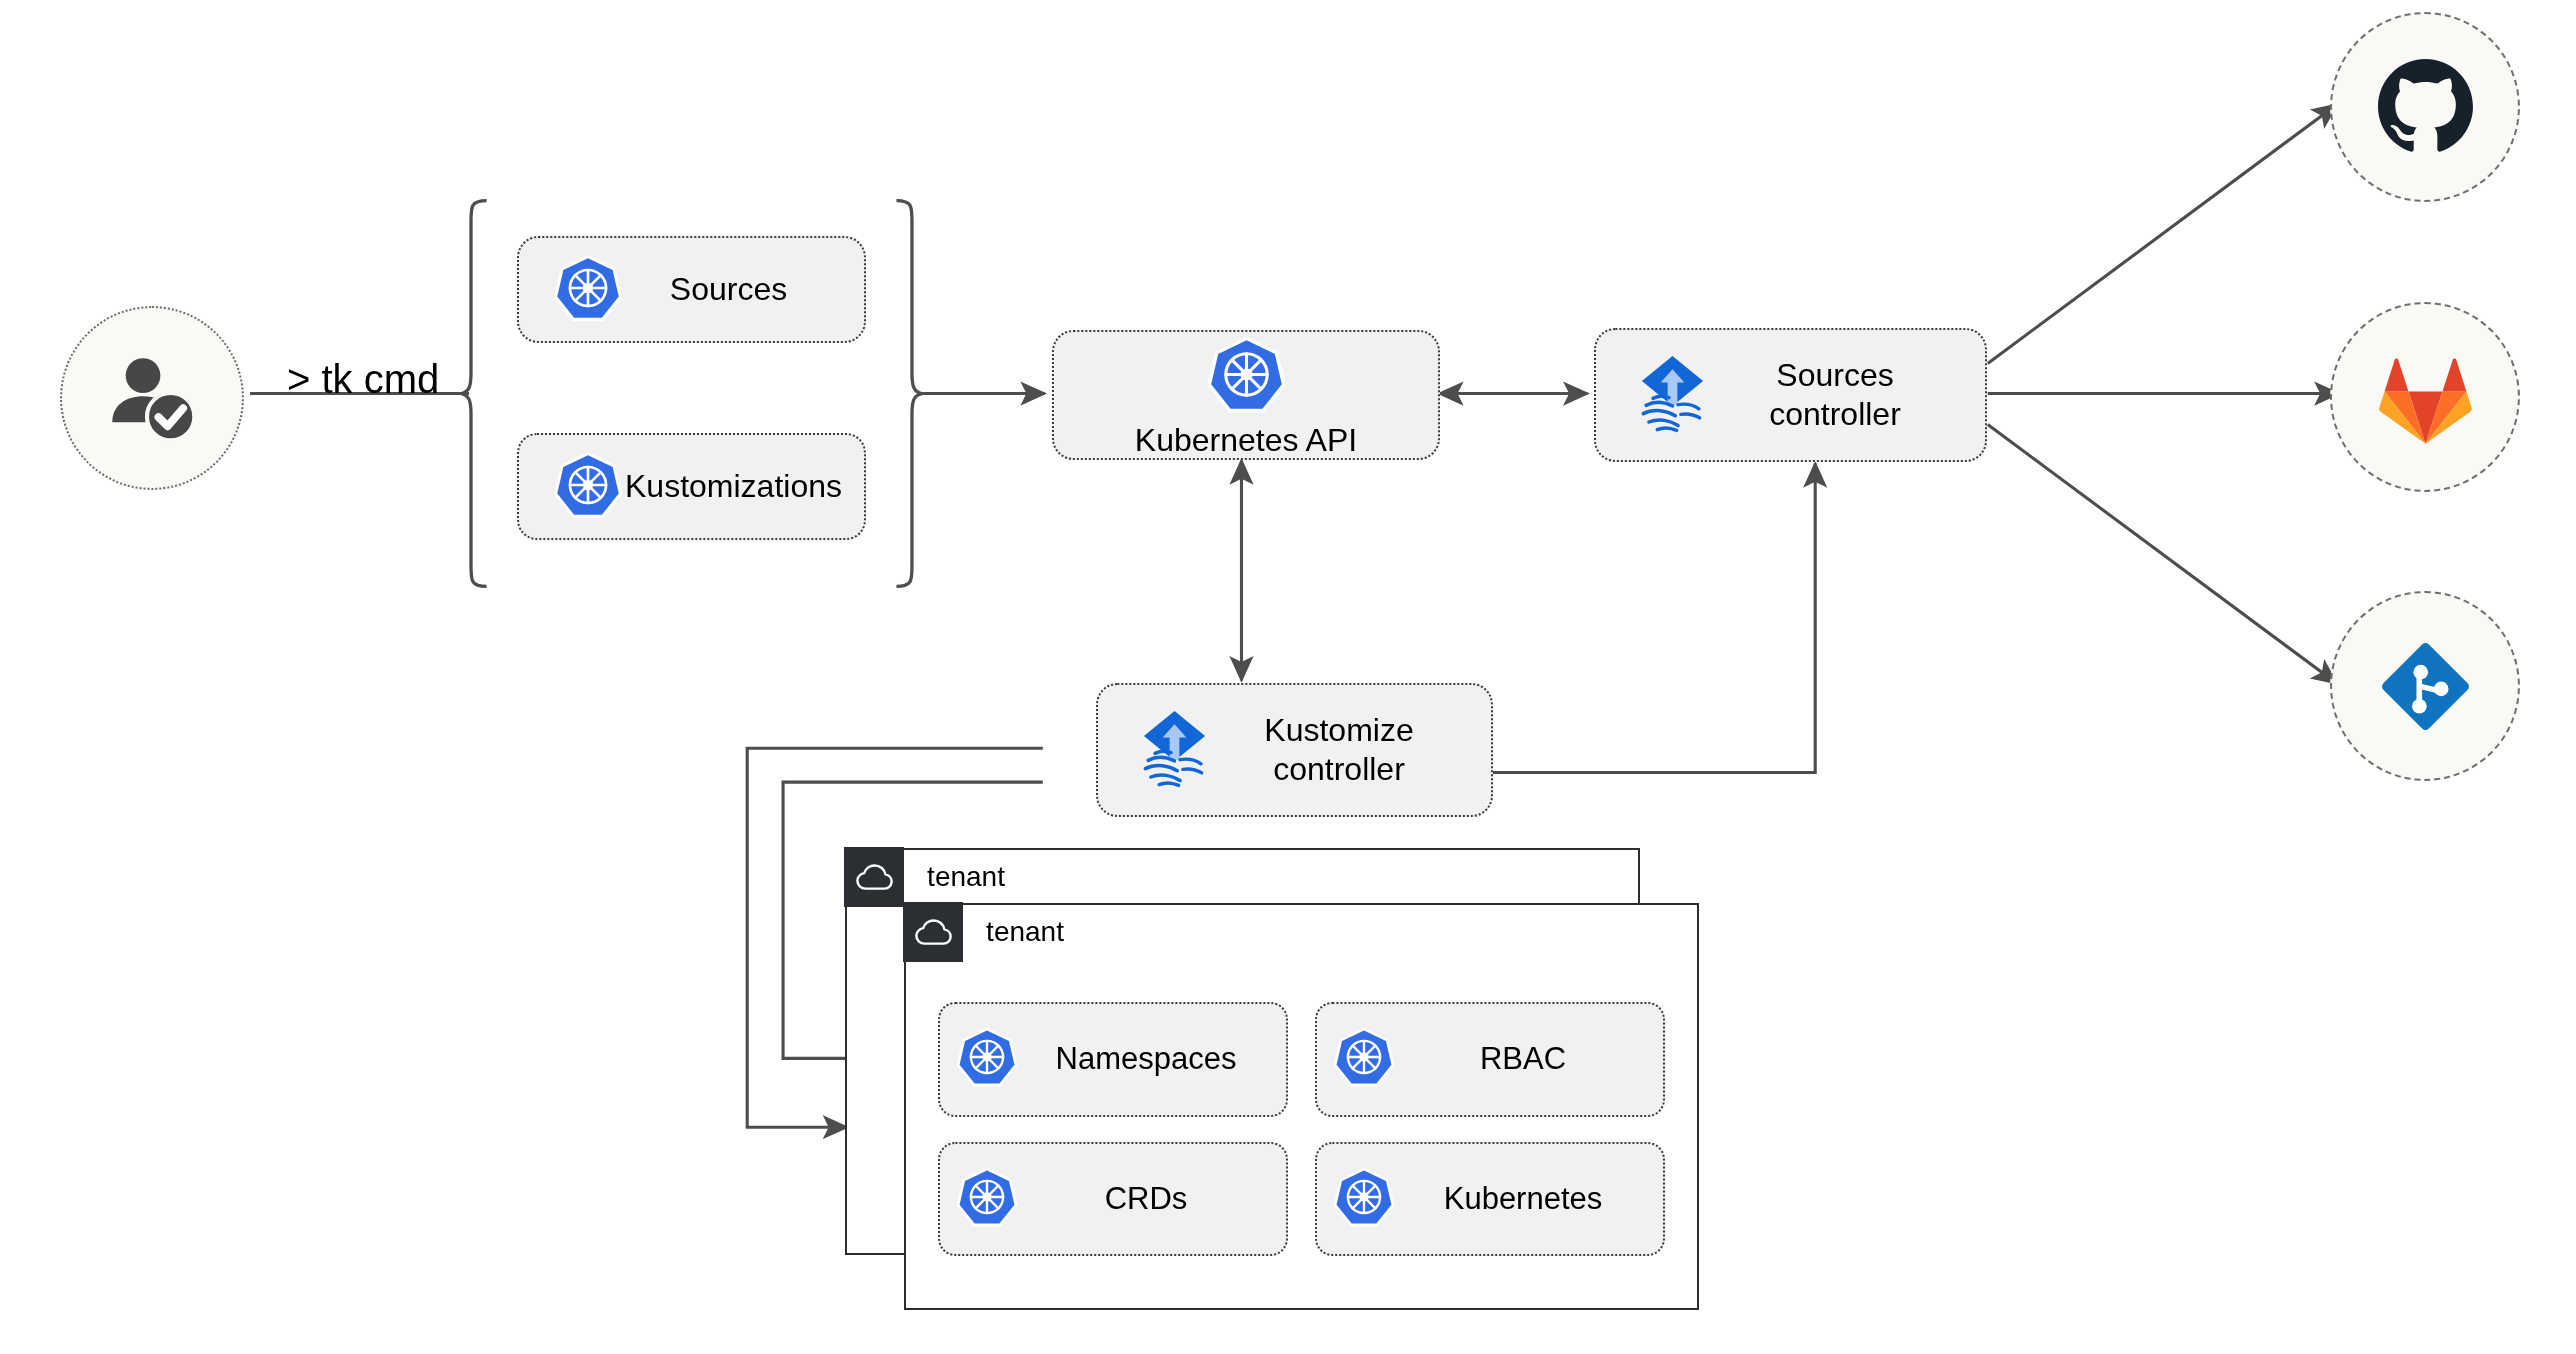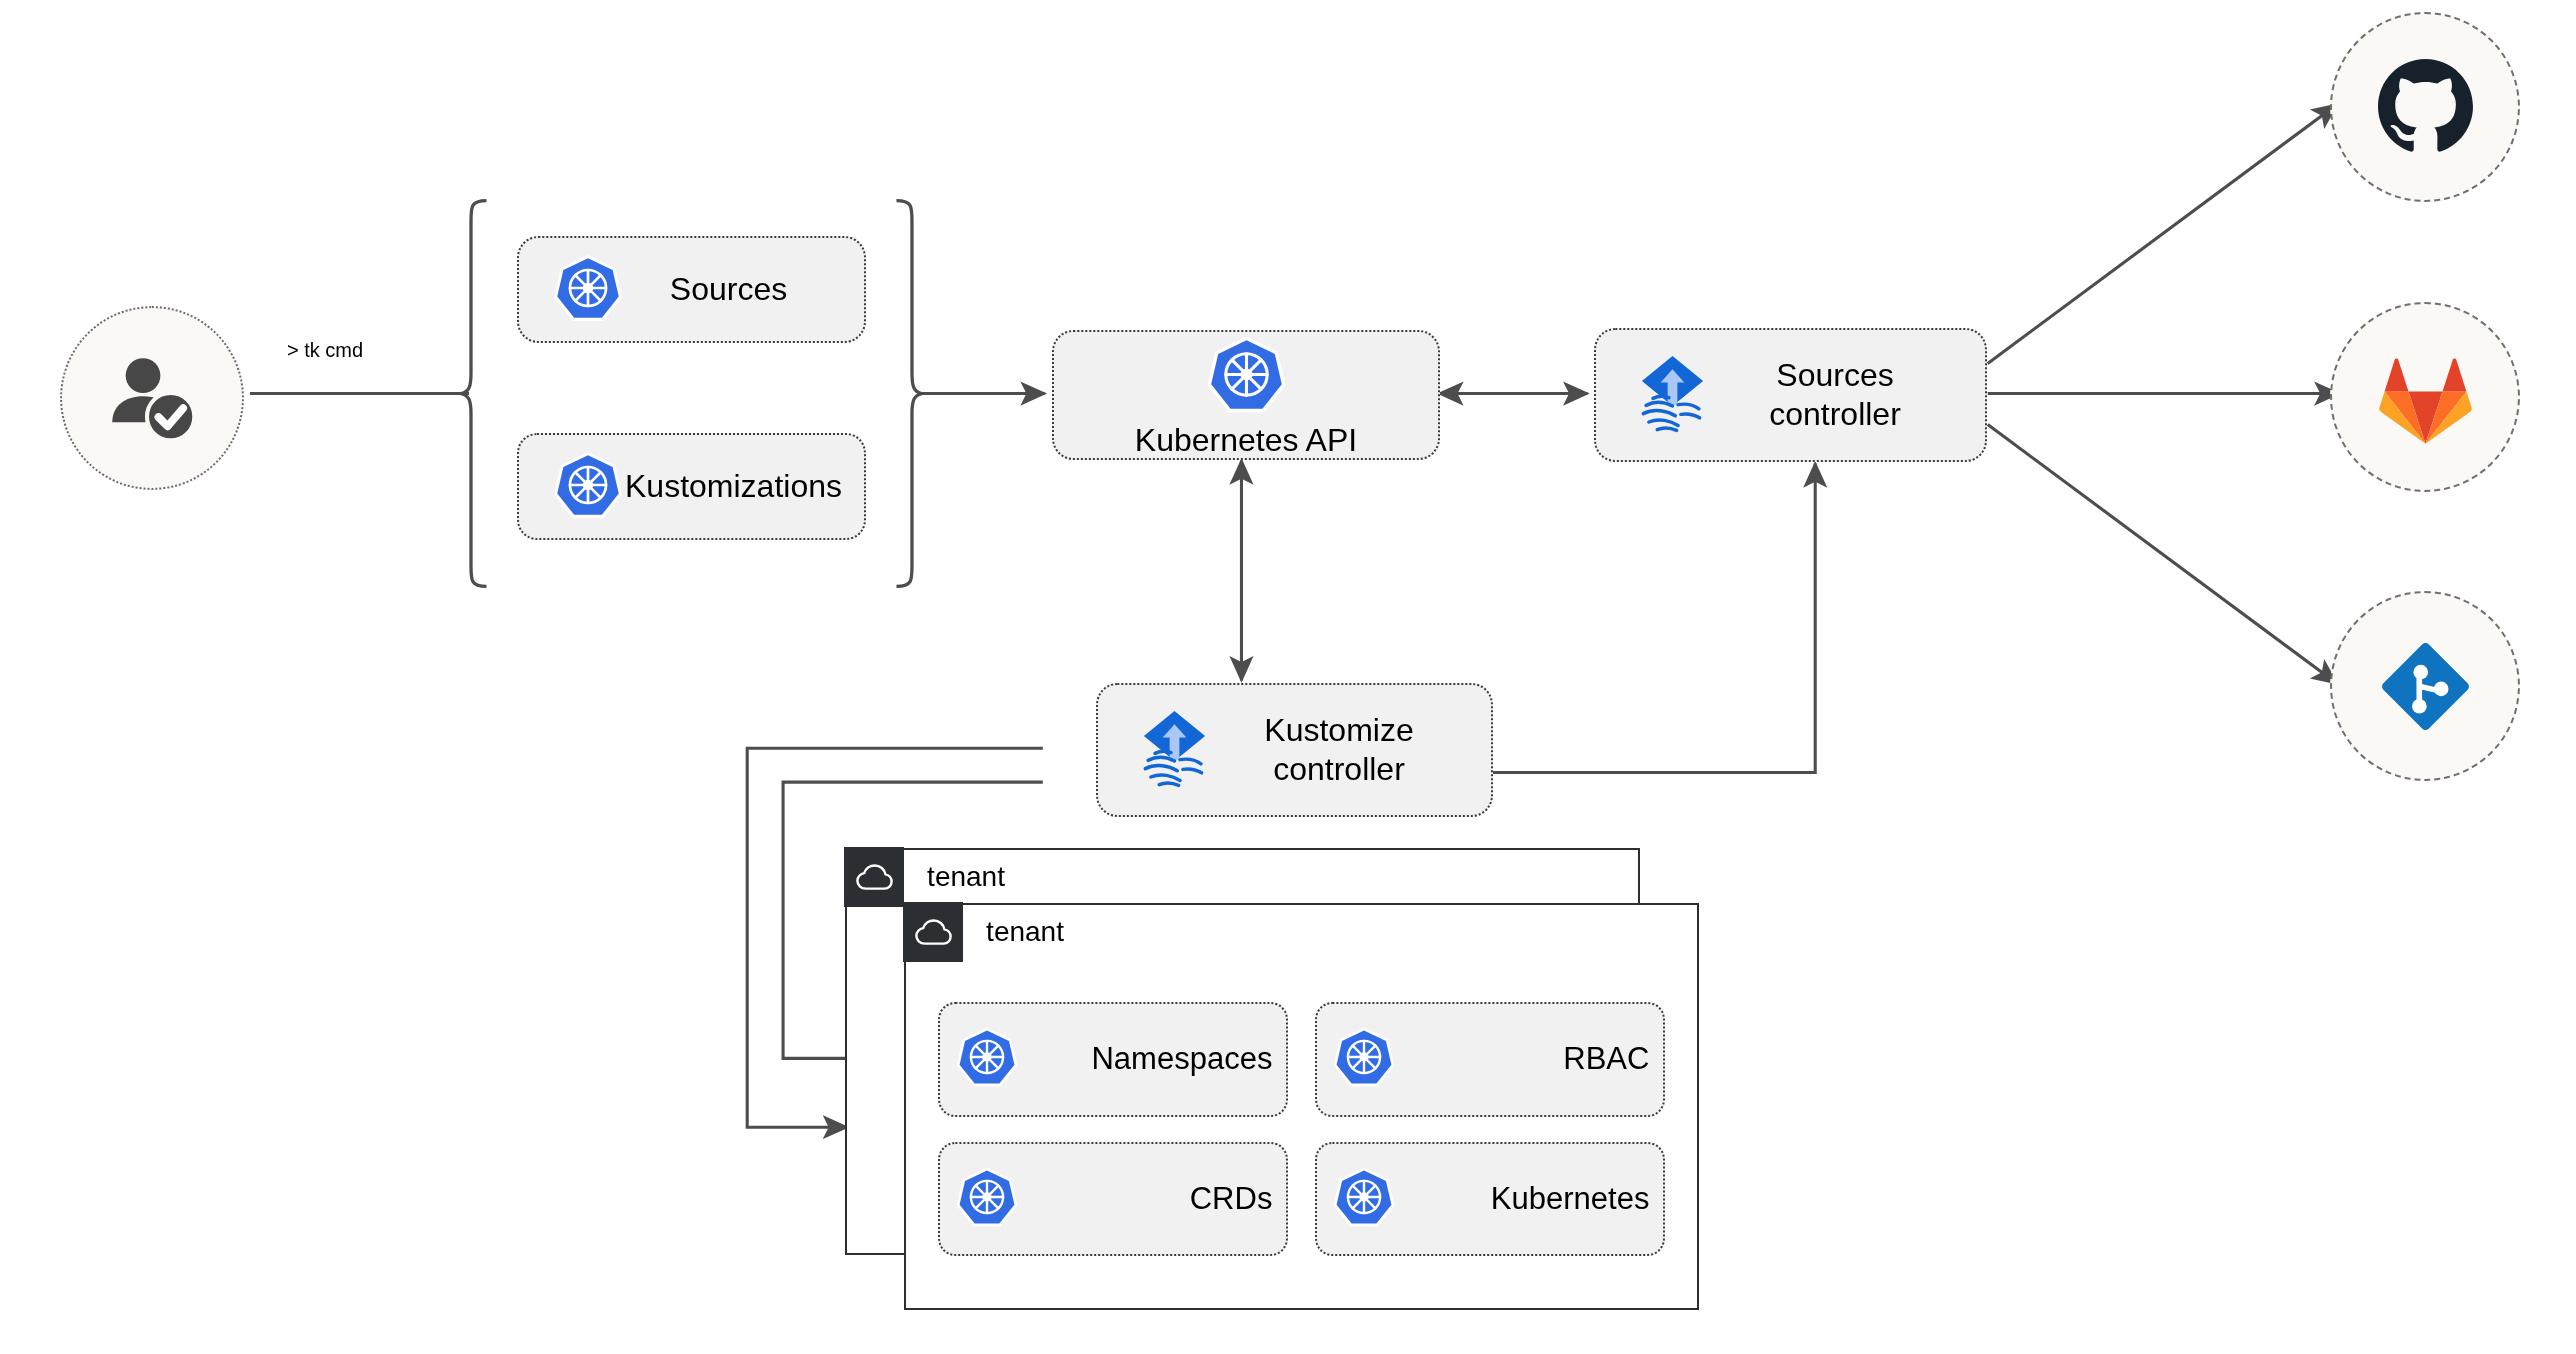--- a/index.html
+++ b/index.html
@@ -69,23 +69,24 @@
     background: #faf9f6;
     border: 2.9px dashed #6f6f6f;
     display: flex;
     align-items: center;
     justify-content: center;
   }
 
   
   .cmd-label {
     position: absolute;
-    font-size: 20px;
+    font-size: 40px;
     color: #000;
     white-space: nowrap;
+    margin-top: 18px;
   }
 
   
   .tenant-window {
     position: absolute;
     box-sizing: border-box;
     background: #ffffff;
     border: 2.9px solid #2b2f33;
   }
   .tenant-head {
@@ -120,21 +121,21 @@
     box-sizing: border-box;
     background: #f1f1f1;
     border: 2.9px dotted #3b3b3b;
     border-radius: 17.4px;
     display: flex;
     align-items: center;
     padding: 0 13.6px;
   }
   .res-box .nlabel {
     flex: 1;
-    text-align: right;
+    text-align: center;
     font-size: 31px;
     color: #000;
   }
 </style>
 </head>
 <body>
 
 <div id="canvas">
 
   <svg id="wires" viewBox="0 0 2658 1398" xmlns="http://www.w3.org/2000/svg">

